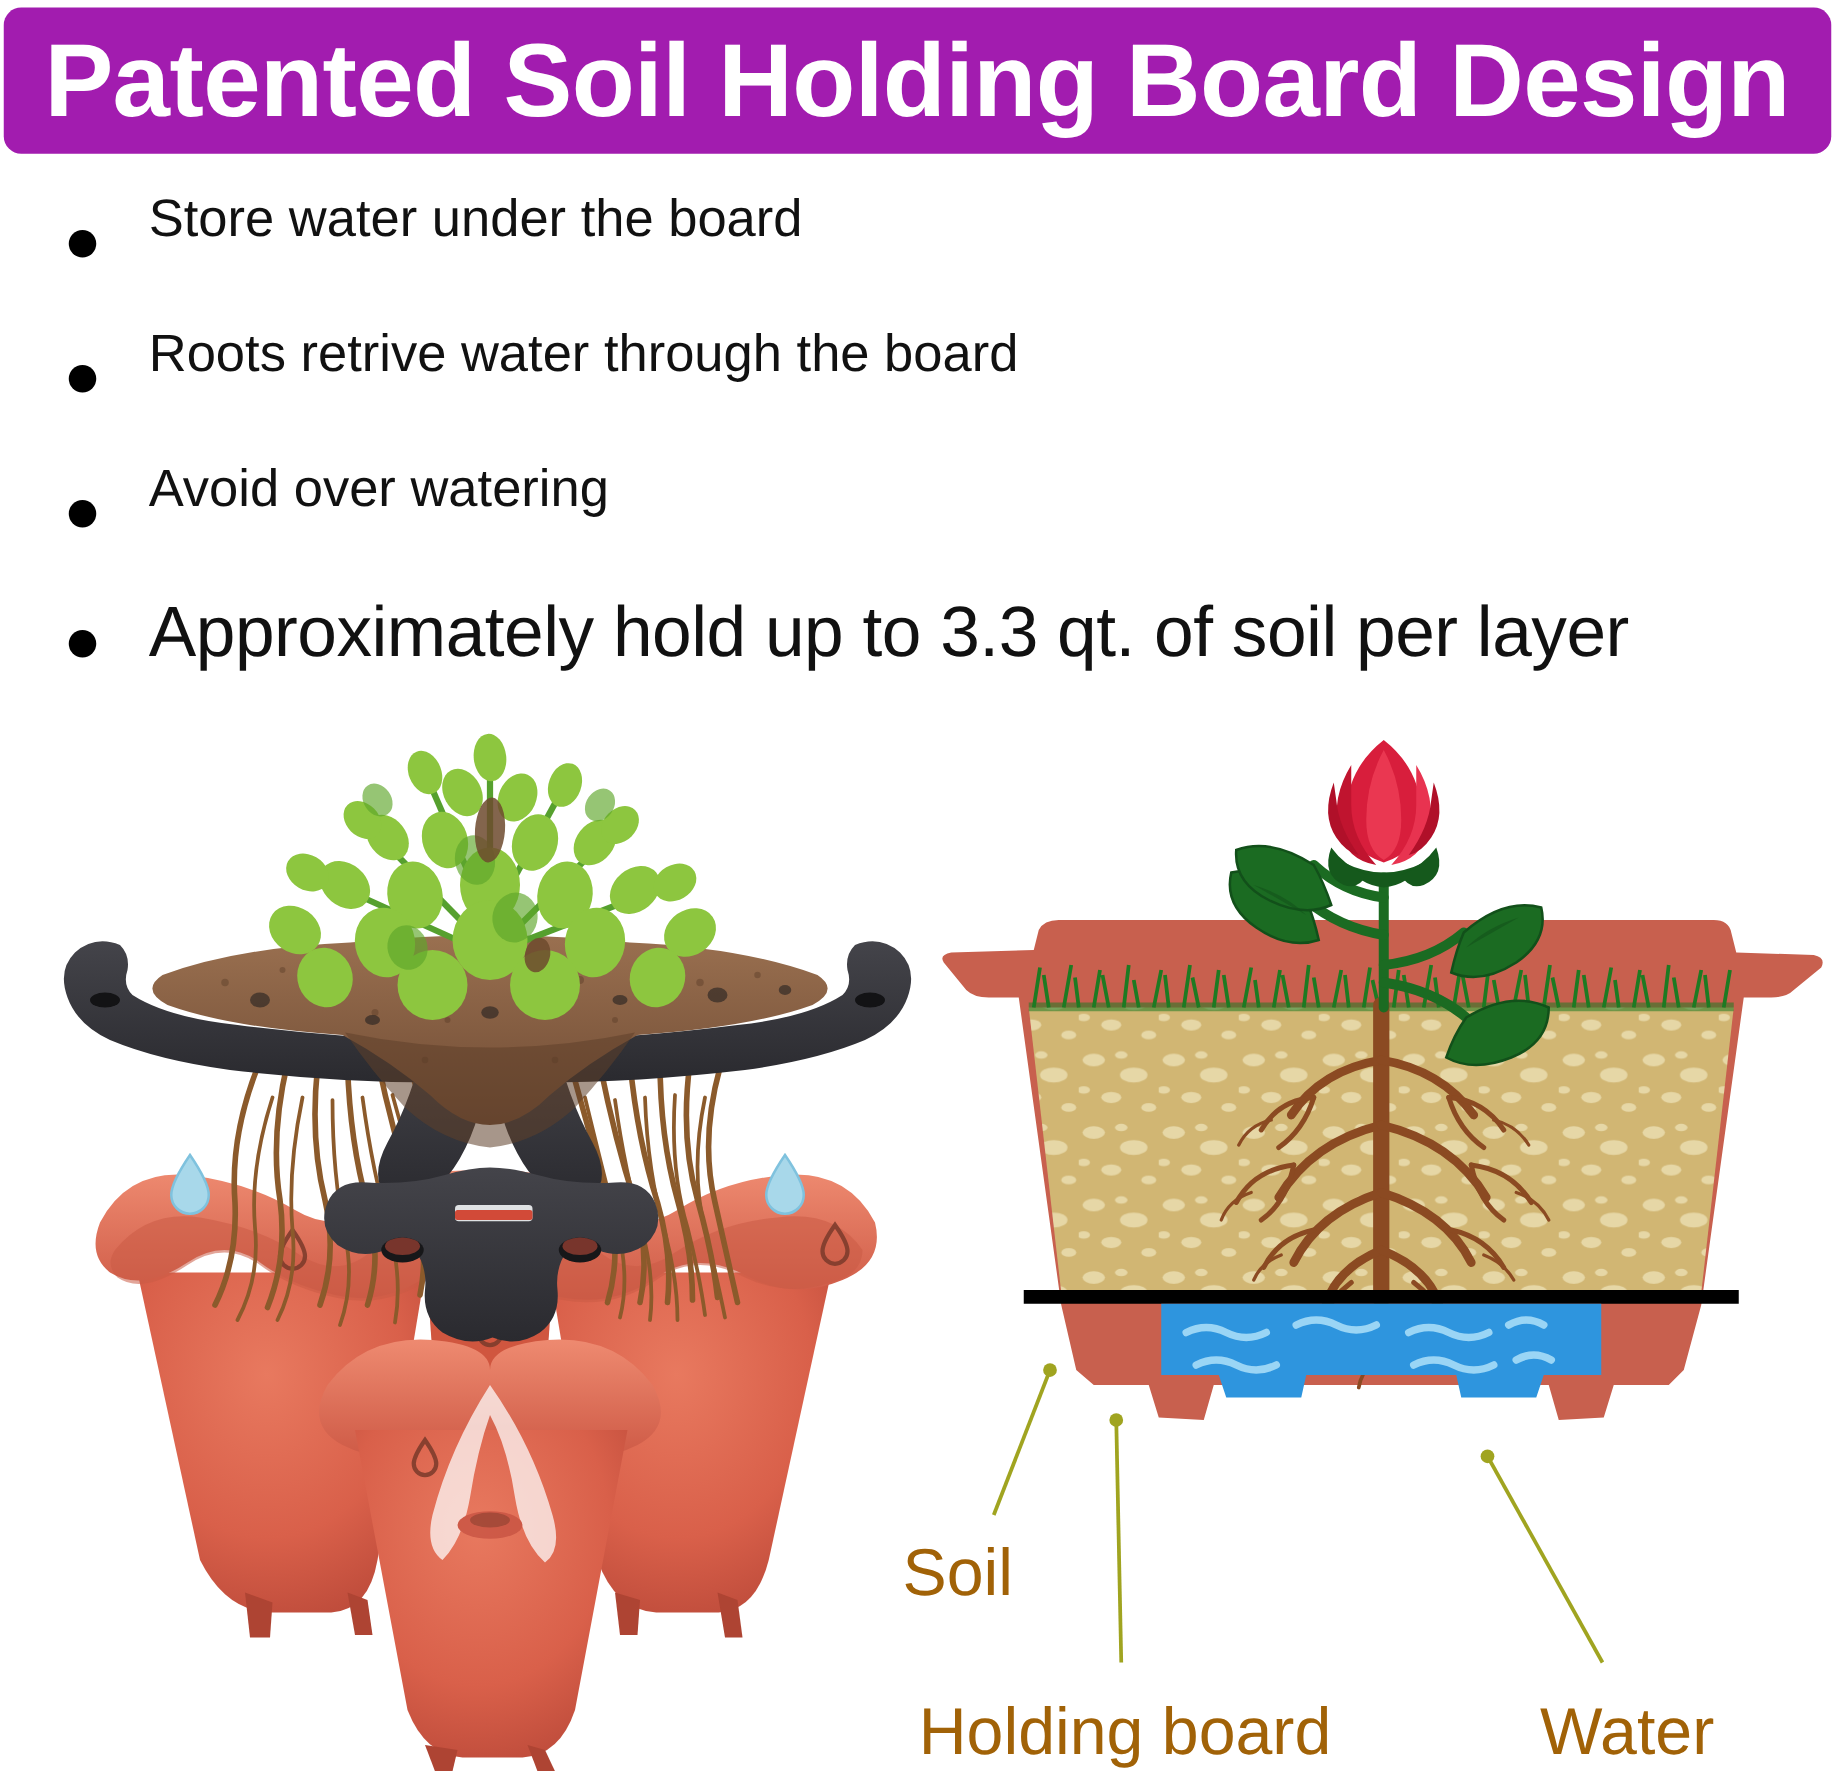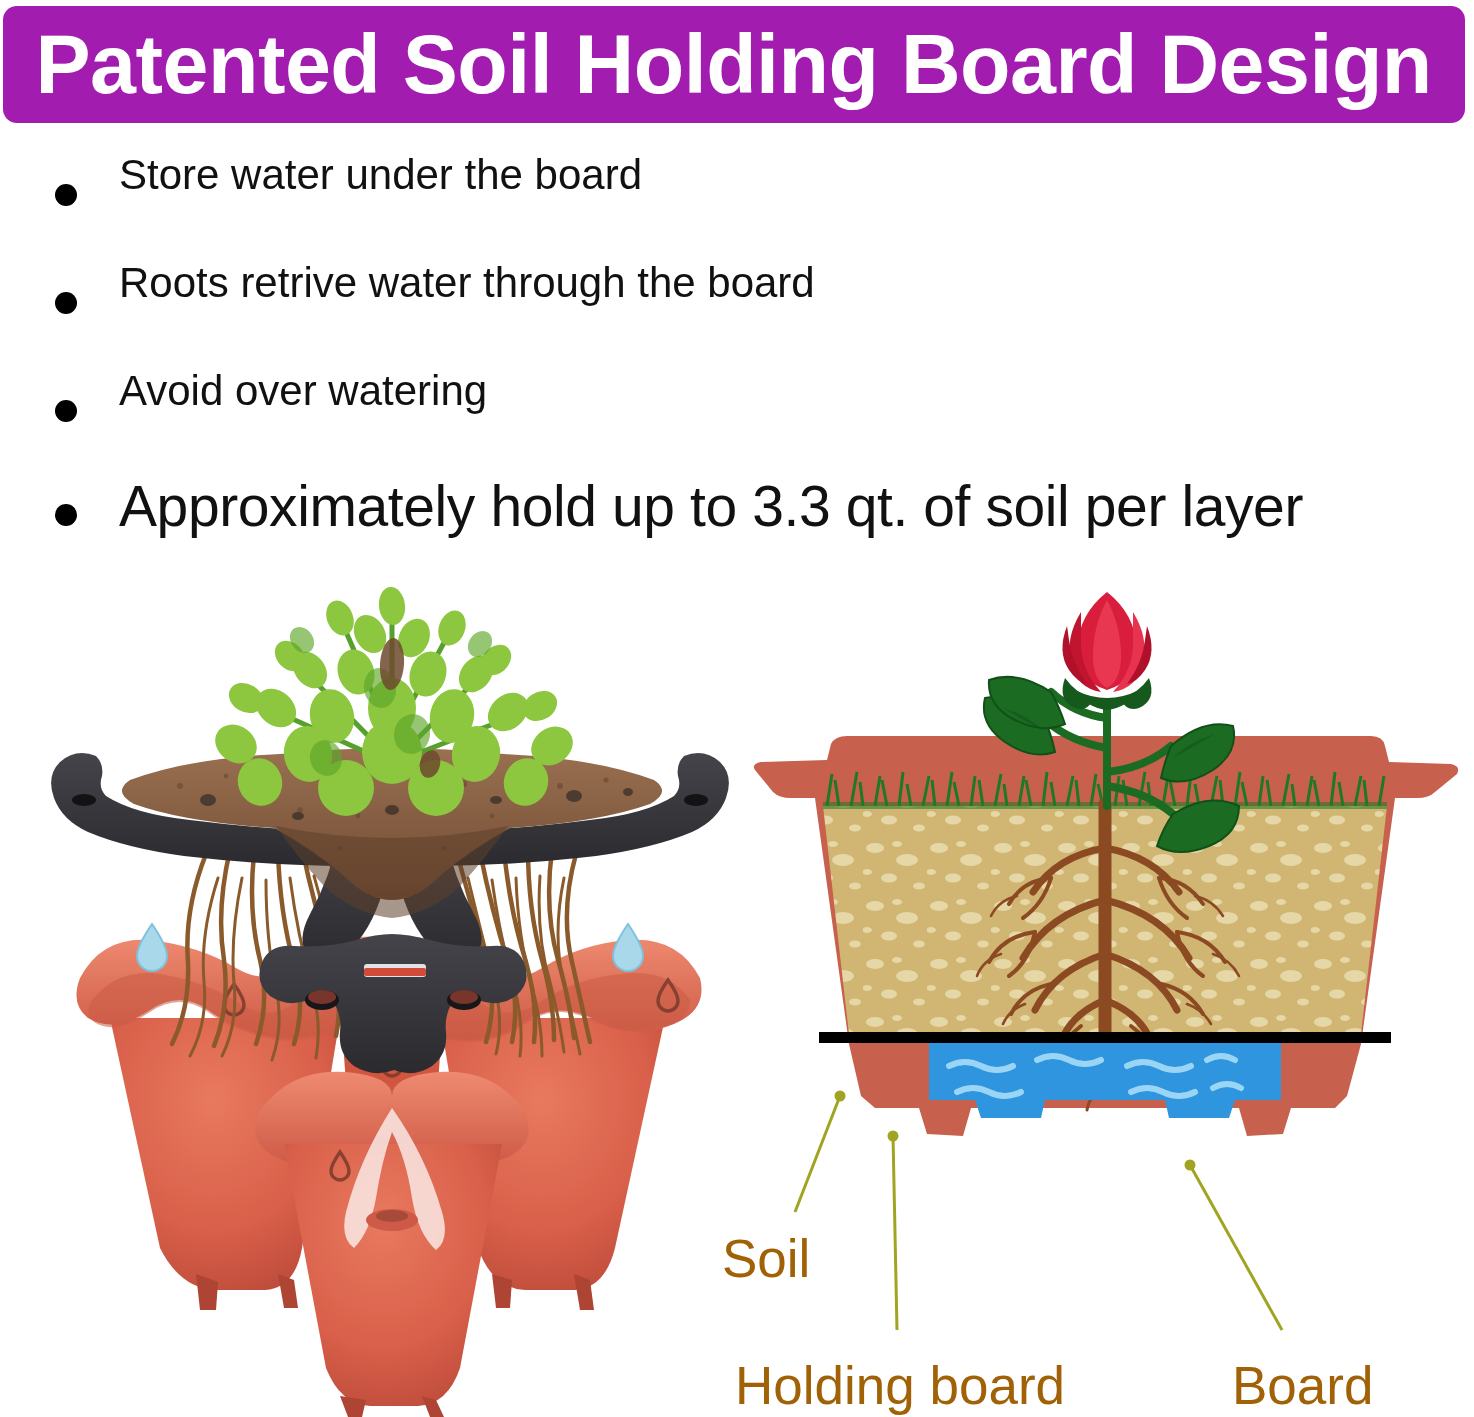--- a/index.html
+++ b/index.html
@@ -523,13 +523,13 @@
   </g>
   <g fill="#A0A420">
     <circle cx="840" cy="1096" r="5.5"></circle>
     <circle cx="893" cy="1136" r="5.5"></circle>
     <circle cx="1190" cy="1165" r="5.5"></circle>
   </g>
 </svg>
 
 <div class="diagram-label" id="label-soil">Soil</div>
 <div class="diagram-label" id="label-holding-board">Holding board</div>
-<div class="diagram-label" id="label-water">Board</div>
+<div class="diagram-label" id="label-water">Water</div>
 
 </body></html>

